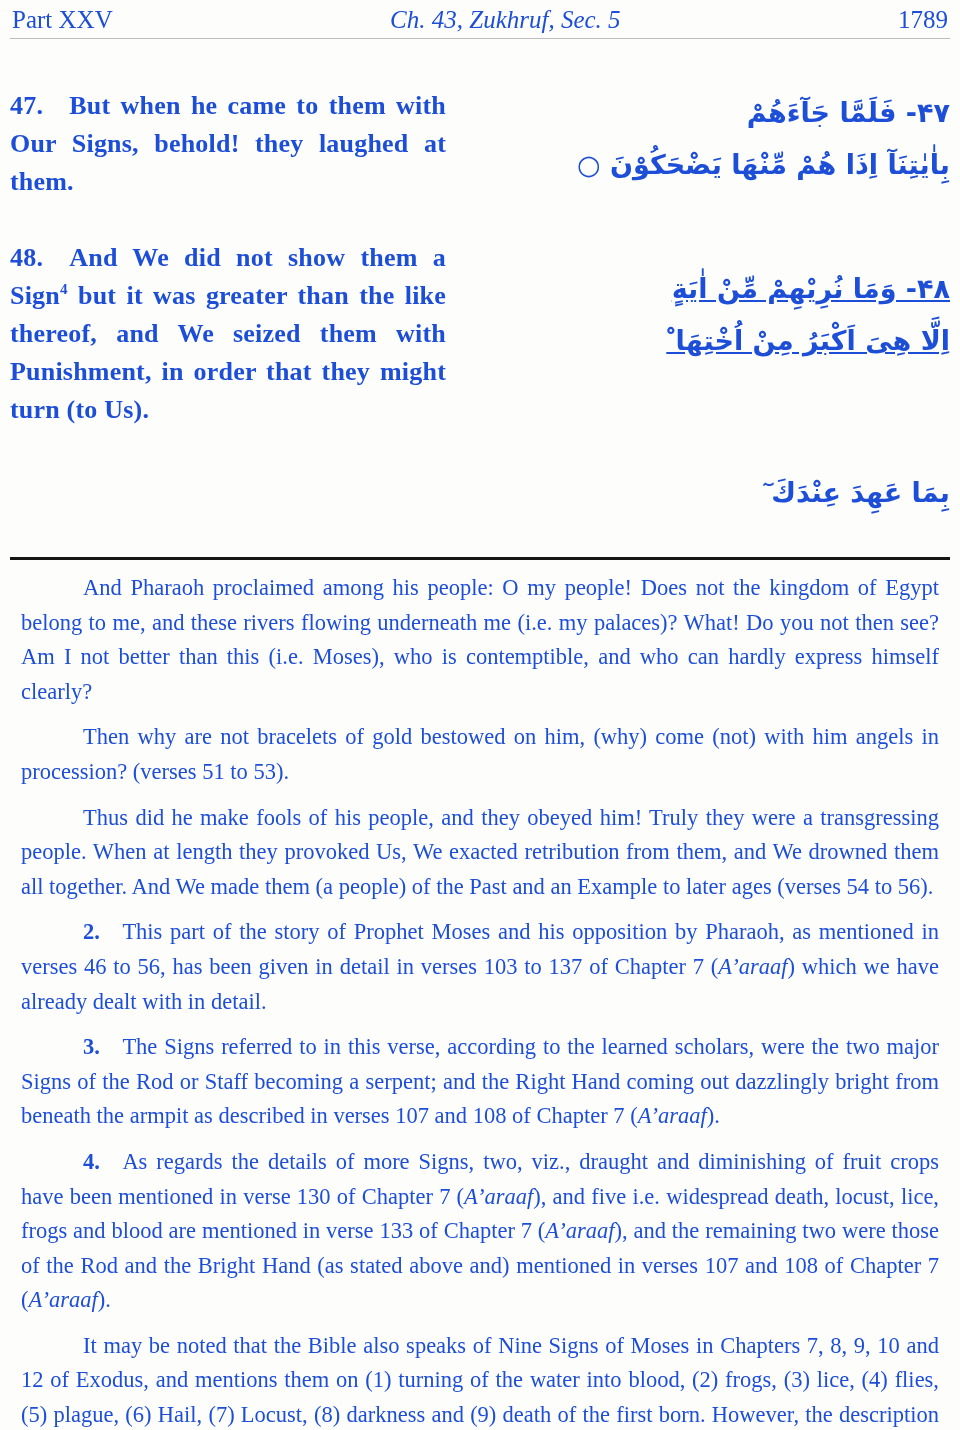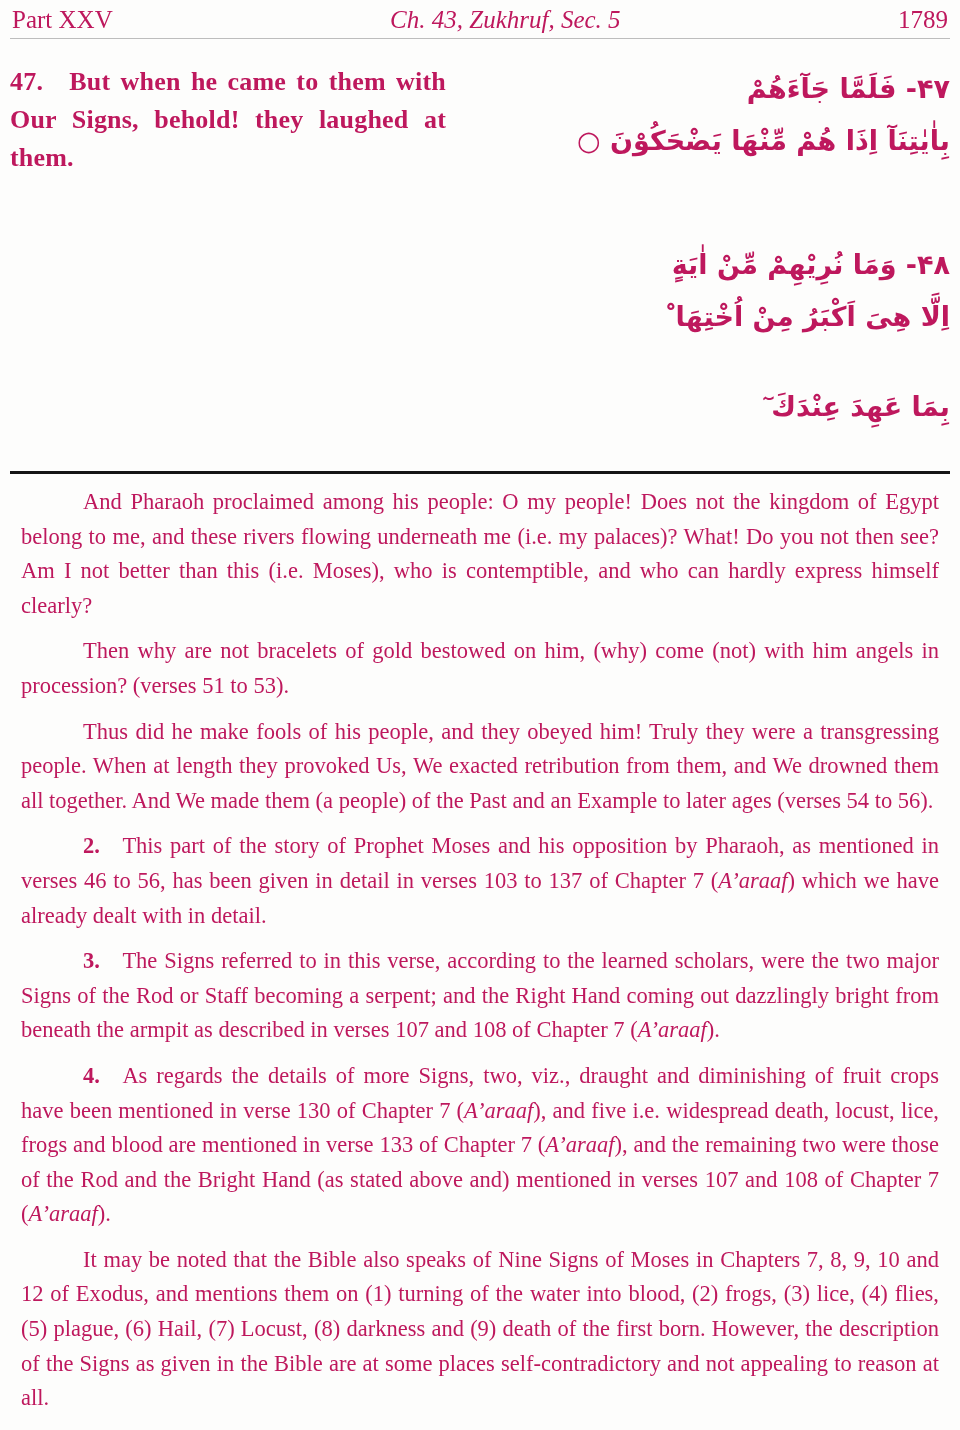--- a/index.html
+++ b/index.html
@@ -2,21 +2,21 @@
 <html><head>
 <meta charset="utf-8">
 <style>
   html, body { margin: 0; padding: 0; background: #e8e8e8; }
   .page {
     position: relative;
     width: 960px;
     height: 1430px;
     margin: 0 auto;
     background: #fdfdfc;
-    color: #be185d;
+    color: #1d4ed8;
     font-family: "Liberation Serif", serif;
     box-sizing: border-box;
     padding: 4px 10px 0 10px;
     overflow: hidden;
   }
   .header {
     display: flex;
     justify-content: space-between;
     align-items: baseline;
     font-size: 25px;
@@ -25,41 +25,42 @@
   .header .center { font-style: italic; }
   .header-rule {
     border: none;
     border-top: 1px solid #bdbdbd;
     margin: 0;
   }
   #verses { padding-top: 24px; }
   .verse-row {
     display: flex;
     margin-bottom: 38px;
+    margin-top: 24px;
   }
   .verse-en {
     width: 436px;
     font-weight: bold;
     font-size: 26px;
     line-height: 38px;
     text-align: justify;
     letter-spacing: 0.2px;
   }
   .verse-en sup { font-size: 0.58em; line-height: 0; }
   .verse-ar {
     flex: 1;
     direction: rtl;
     text-align: right;
     font-family: "DejaVu Sans", sans-serif;
     font-size: 27px;
     font-weight: bold;
     line-height: 52px;
     padding-left: 4px;
   }
-  .verse-row:nth-child(2) .verse-ar { padding-top: 24px; }
+  .verse-row:nth-child(2) .verse-ar { padding-top: 24px; text-decoration: underline; }
   .ar-line { white-space: nowrap; }
   .divider {
     border: none;
     border-top: 3px solid #151515;
     margin: 6px 0 10px 0;
   }
   #commentary {
     font-size: 22.5px;
     line-height: 34.6px;
     text-align: justify;
@@ -83,20 +84,21 @@
 
   <div id="verses">
       <div class="verse-row">
         <div class="verse-en"><span>47. But when he came to them with Our Signs, behold! they laughed at them.</span></div>
         <div class="verse-ar" dir="rtl">
           <div class="ar-line">۴۷- فَلَمَّا جَآءَهُمْ</div>
           <div class="ar-line">بِاٰيٰتِنَآ اِذَا هُمْ مِّنْهَا يَضْحَكُوْنَ ○</div>
         </div>
       </div>
       <div class="verse-row">
+        <div class="verse-en"><span>48. And We did not show them a Sign</span><sup>4</sup><span> but it was greater than the like thereof, and We seized them with Punishment, in order that they might turn (to Us).</span></div>
         <div class="verse-ar" dir="rtl">
           <div class="ar-line">۴۸- وَمَا نُرِيْهِمْ مِّنْ اٰيَةٍ</div>
           <div class="ar-line">اِلَّا هِىَ اَكْبَرُ مِنْ اُخْتِهَا ْ</div>
         </div>
       </div>
       <div class="verse-row">
         <div class="verse-ar" dir="rtl">
           <div class="ar-line">بِمَا عَهِدَ عِنْدَكَ ٓ</div>
         </div>
       </div>

